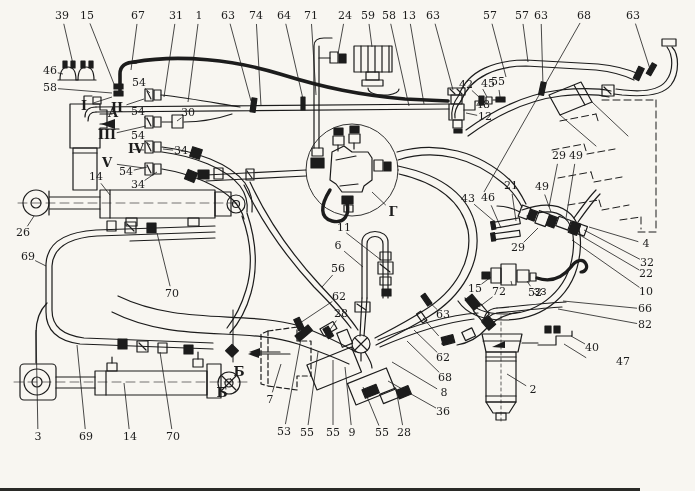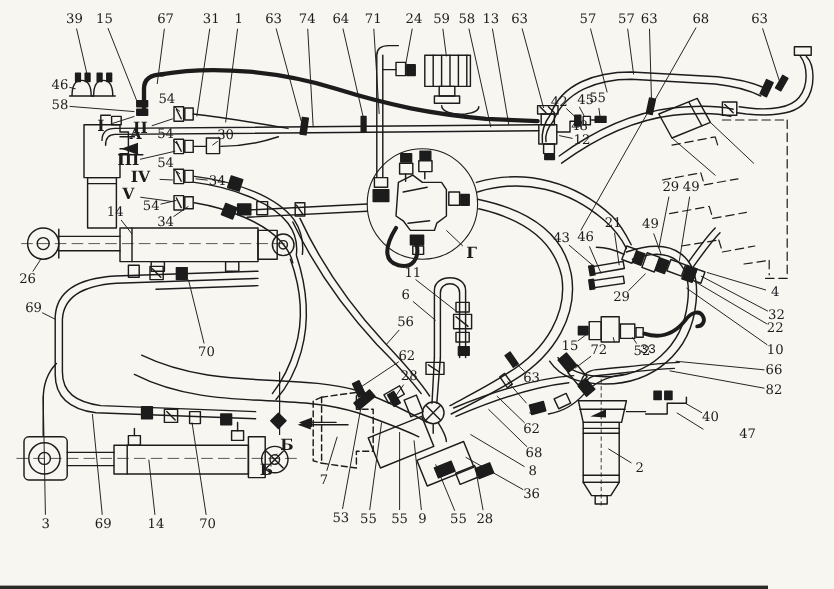--- a/index.html
+++ b/index.html
@@ -526,21 +526,21 @@
       <span class="callout" style="left: 333px; top: 433px;">55</span>
       <span class="callout" style="left: 352px; top: 433px;">9</span>
       <span class="callout" style="left: 382px; top: 433px;">55</span>
       <span class="callout" style="left: 404px; top: 433px;">28</span>
       <span class="callout" style="left: 533px; top: 390px;">2</span>
       <span class="callout" style="left: 592px; top: 348px;">40</span>
       <span class="callout" style="left: 623px; top: 362px;">47</span>
       <span class="callout m" style="left: 84px; top: 106px;">I</span>
       <span class="callout m" style="left: 117px; top: 108px;">II</span>
       <span class="callout m" style="left: 107px; top: 135px;">III</span>
-      <span class="callout m" style="left: 117px; top: 149px; text-align: center;">IV</span>
+      <span class="callout m" style="left: 136px; top: 149px; text-align: center;">IV</span>
       <span class="callout m" style="left: 107px; top: 163px;">V</span>
       <span class="callout m" style="left: 113px; top: 113px;">А</span>
       <span class="callout m" style="left: 239px; top: 372px;">Б</span>
       <span class="callout m" style="left: 222px; top: 393px;">Б</span>
       <span class="callout m" style="left: 393px; top: 212px;">Г</span>
     </div>
 
 
   <div class="page-edge"></div>
 </div>

